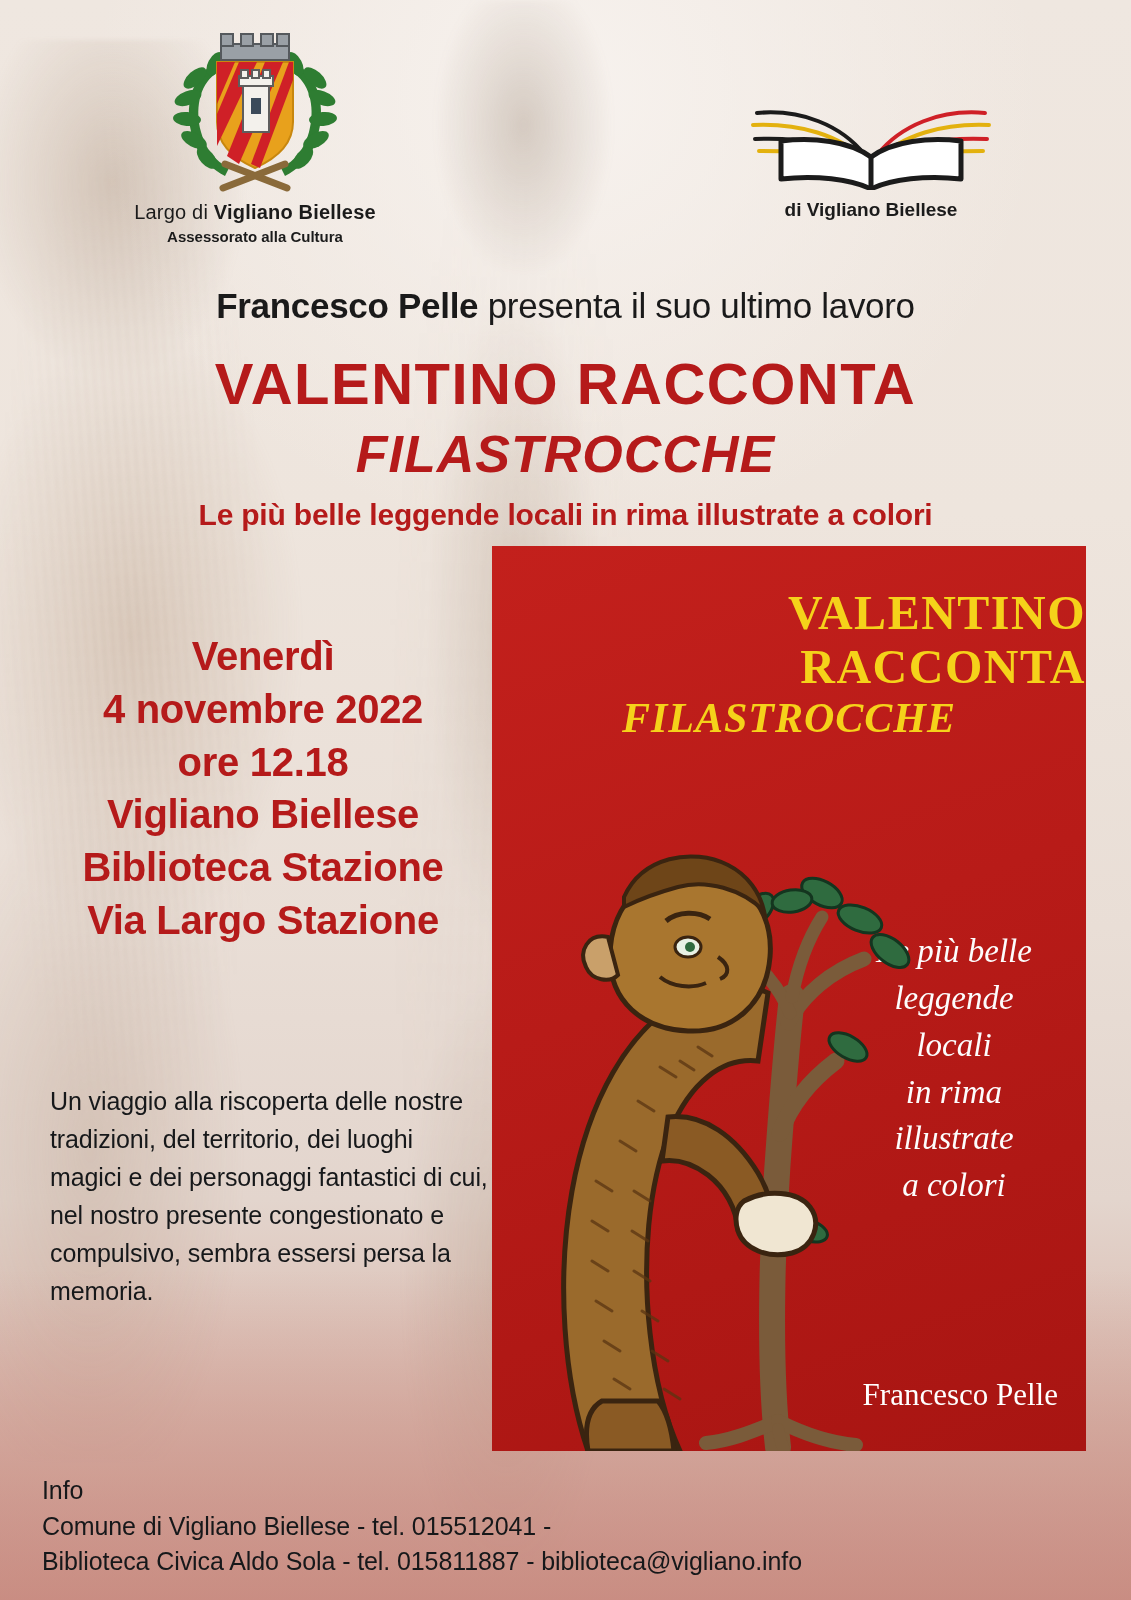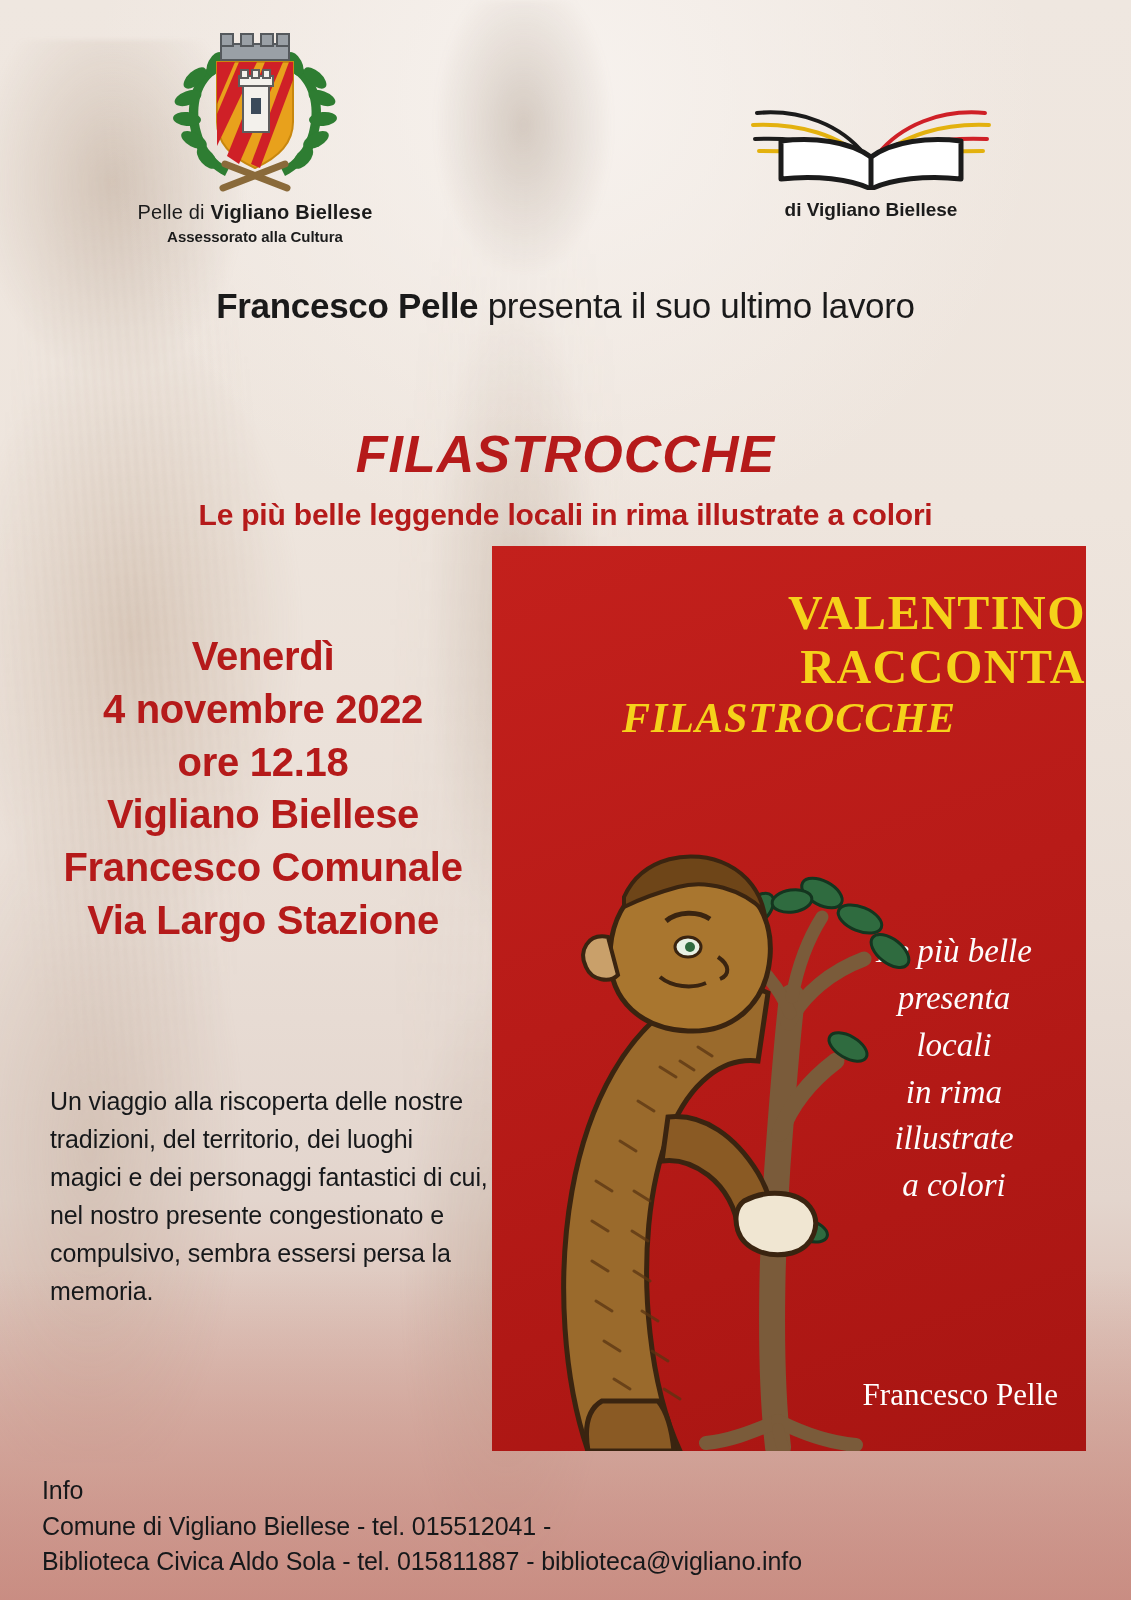--- a/index.html
+++ b/index.html
@@ -363,21 +363,21 @@
             <rect x="78" y="66" width="26" height="48" fill="#f3f1ec" stroke="#5e5e5e" stroke-width="2"></rect>
             <rect x="74" y="58" width="34" height="10" fill="#f3f1ec" stroke="#5e5e5e" stroke-width="2"></rect>
             <rect x="76" y="52" width="7" height="8" fill="#f3f1ec" stroke="#5e5e5e" stroke-width="2"></rect>
             <rect x="87" y="52" width="7" height="8" fill="#f3f1ec" stroke="#5e5e5e" stroke-width="2"></rect>
             <rect x="98" y="52" width="7" height="8" fill="#f3f1ec" stroke="#5e5e5e" stroke-width="2"></rect>
             <rect x="86" y="80" width="10" height="16" fill="#3b4a5a"></rect>
           </g>
         </svg>
       </div>
       <div class="crest-caption">
-        <span class="light">Pelle di </span><span>Vigliano Biellese</span>
+        <span class="light">Largo di </span><span>Vigliano Biellese</span>
       </div>
       <div class="crest-caption-2">Assessorato alla Cultura</div>
     </div>
 
     <div class="library-block">
       <div class="book-logo">
         <svg viewBox="0 0 260 95" width="260" height="95" aria-hidden="true">
 
           <g fill="none" stroke-width="4" stroke-linecap="round">
             <path d="M16 18 C60 14, 100 30, 124 60" stroke="#1b1b1b"></path>
@@ -397,44 +397,45 @@
       <div class="library-caption">
         <div>di Vigliano Biellese</div>
       </div>
     </div>
   </div>
 
   <div class="presenta">
     <span class="author">Francesco Pelle</span><span> presenta il suo ultimo lavoro</span>
   </div>
 
+  <div class="main-title">VALENTINO RACCONTA</div>
   <div class="sub-title">FILASTROCCHE</div>
   <div class="tagline">Le più belle leggende locali in rima illustrate a colori</div>
 
   <div class="event-info">
     <div>Venerdì</div>
     <div>4 novembre 2022</div>
     <div>ore 12.18</div>
     <div>Vigliano Biellese</div>
-    <div>Francesco Comunale</div>
+    <div>Biblioteca Stazione</div>
     <div>Via Largo Stazione</div>
   </div>
 
   <div class="description">Un viaggio alla riscoperta delle nostre tradizioni, del territorio, dei luoghi magici e dei personaggi fantastici di cui, nel nostro presente congestionato e compulsivo, sembra essersi persa la memoria.</div>
 
   <div class="cover">
     <div class="cover-title">
       <div>VALENTINO</div>
       <div>RACCONTA</div>
     </div>
     <div class="cover-subtitle">FILASTROCCHE</div>
 
     <div class="cover-tagline">
       <div>Le più belle</div>
-      <div>presenta</div>
+      <div>leggende</div>
       <div>locali</div>
       <div>in rima</div>
       <div>illustrate</div>
       <div>a colori</div>
     </div>
 
     <div class="cover-author">Francesco Pelle</div>
 
     <div class="cover-art">
       <svg viewBox="0 0 470 690" width="470" height="690" aria-hidden="true">

